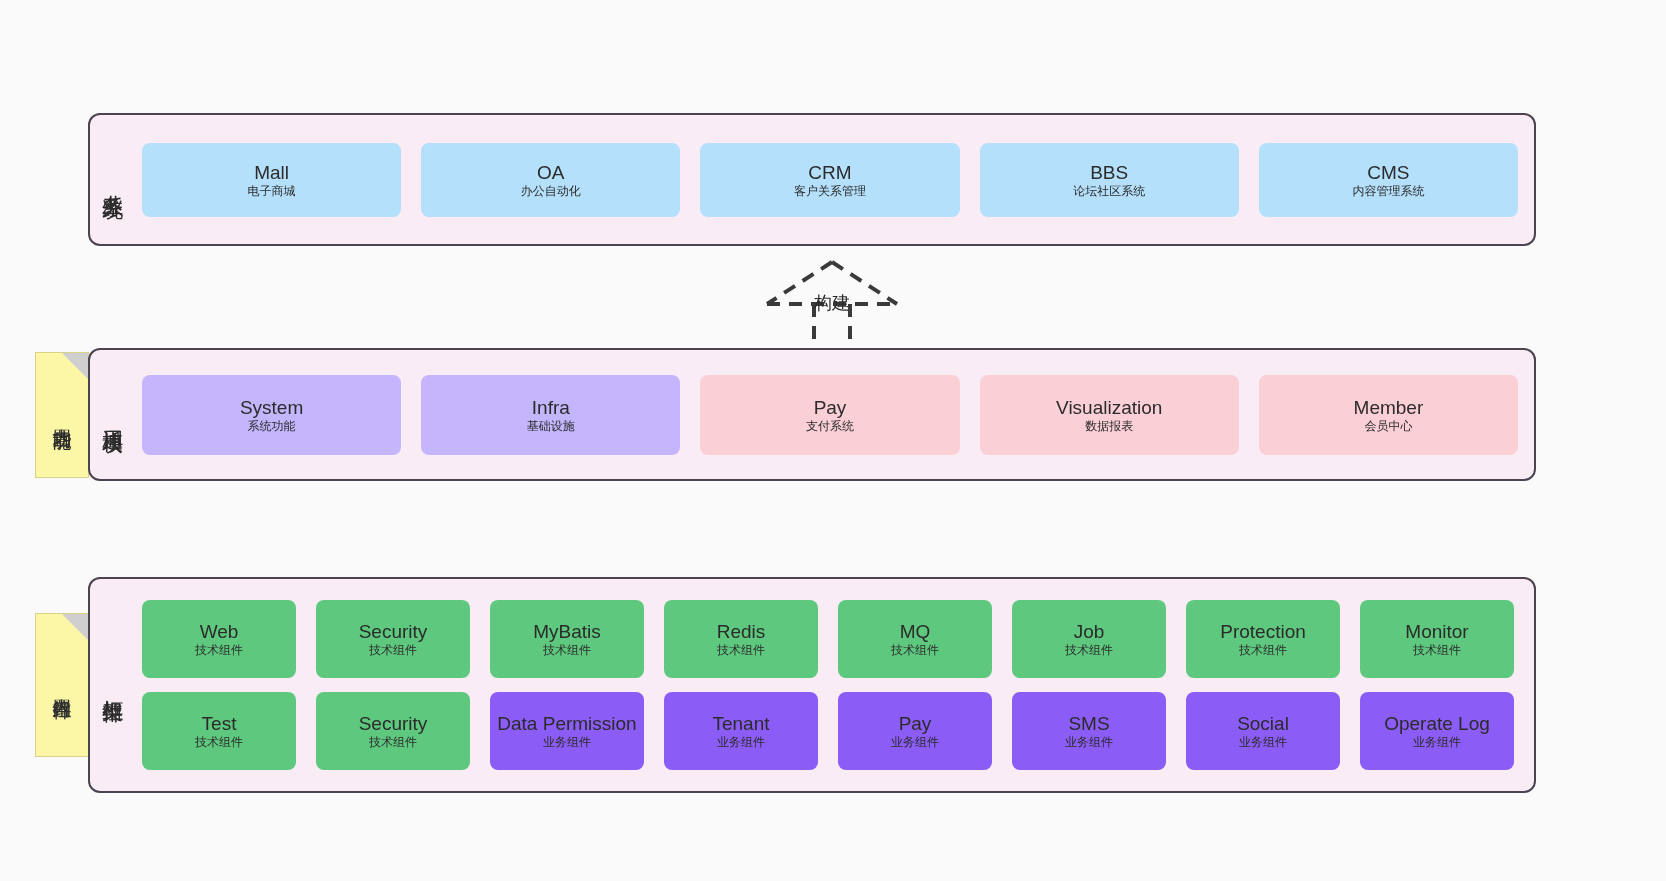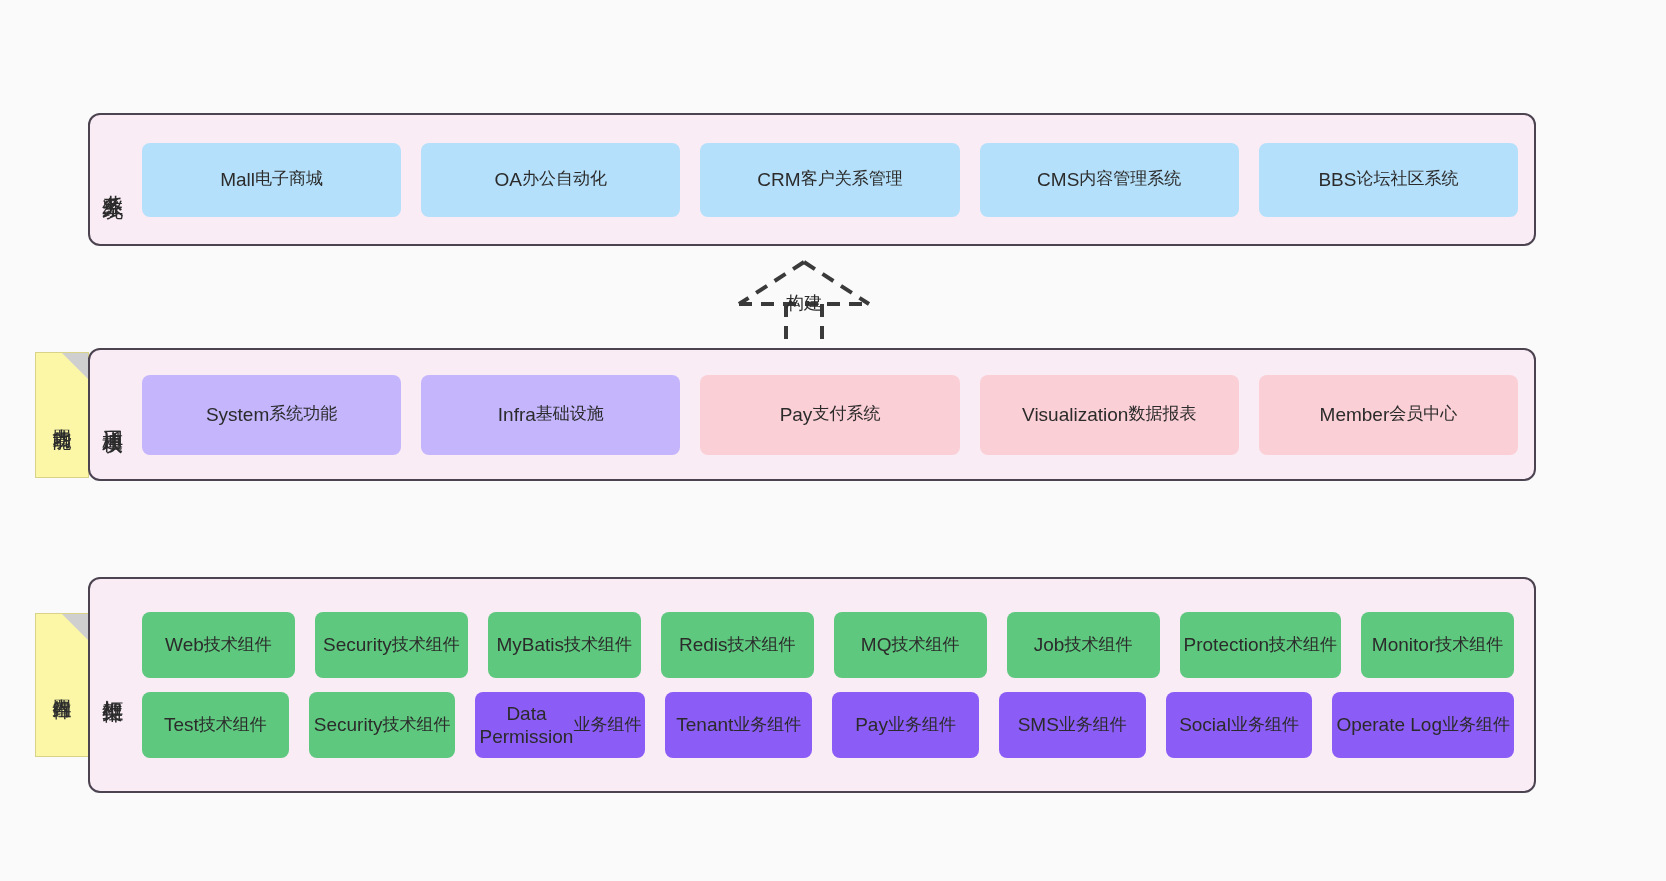--- a/index.html
+++ b/index.html
@@ -61,34 +61,34 @@
     gap: 20px;
     align-items: stretch;
   }
 
   
   .card {
     flex: 1 1 0;
     box-sizing: border-box;
     border-radius: 8px;
     display: flex;
-    flex-direction: row;
+    flex-direction: column;
     align-items: center;
     justify-content: center;
     text-align: center;
     padding: 6px 4px;
     line-height: 1.22;
   }
   .card .en {
     font-size: 19px;
     color: #2b2b2b;
     white-space: nowrap;
   }
   .card .cn {
-    font-size: 17px;
+    font-size: 12px;
     color: #2b2b2b;
     white-space: nowrap;
   }
   .card.wrap .en { white-space: normal; }
 
   .card.blue  { background: #b5e0fb; }
   .card.red   { background: #c4b5fd; }
   .card.pink  { background: #fbcfd6; }
   .card.green { background: #5ec87e; }
   .card.mint  { background: #8b5cf6; }
@@ -97,21 +97,21 @@
   #band-business { left: 88px;  top: 113px; width: 1448px; height: 133px; }
   #band-business .band-body { gap: 0; }
   #band-business .row { height: 74px; }
 
   #band-modules  { left: 88px;  top: 348px; width: 1448px; height: 133px; }
   #band-modules .band-body { gap: 0; }
   #band-modules .row { height: 80px; }
 
   #band-framework { left: 88px; top: 577px; width: 1448px; height: 216px; }
   #band-framework .band-body { gap: 14px; padding-right: 20px; }
-  #band-framework .row { height: 66px; justify-content: center; }
+  #band-framework .row { height: 78px; justify-content: center; }
 
   
   .note {
     position: absolute;
     box-sizing: border-box;
     background: #fbf7a6;
     border: 1px solid #d8d388;
     display: flex;
     align-items: center;
     justify-content: center;
@@ -147,21 +147,21 @@
     position: absolute;
     left: 50%;
     transform: translateX(-50%);
     top: 33px;
     font-size: 18px;
     background: transparent;
     color: #2b2b2b;
     white-space: nowrap;
     padding: 0 2px;
   }
-  #arrow-build  { left: 724px; top: 258px; }
+  #arrow-build  { left: 752px; top: 258px; }
   #arrow-impl   { left: 775px; top: 489px; }
 </style>
 </head>
 <body>
 
 <div class="canvas">
 
   <div class="band" id="band-business">
     <div class="band-title">业务系统</div>
     <div class="band-body">
@@ -172,26 +172,26 @@
         </div>
         <div class="card blue">
           <span class="en">OA</span>
           <span class="cn">办公自动化</span>
         </div>
         <div class="card blue">
           <span class="en">CRM</span>
           <span class="cn">客户关系管理</span>
         </div>
         <div class="card blue">
+          <span class="en">BBS</span>
+          <span class="cn">论坛社区系统</span>
+        </div>
+        <div class="card blue">
           <span class="en">CMS</span>
           <span class="cn">内容管理系统</span>
-        </div>
-        <div class="card blue">
-          <span class="en">BBS</span>
-          <span class="cn">论坛社区系统</span>
         </div>
       </div>
     </div>
   </div>
 
   <div class="arrow" id="arrow-build">
     <svg width="160" height="100" viewBox="0 0 160 100" aria-hidden="true">
       <g fill="none" stroke="#3a3a3a" stroke-width="4" stroke-dasharray="13 9" stroke-linecap="butt">
         <path d="M80 4 L15 46"></path>
         <path d="M80 4 L145 46"></path>

